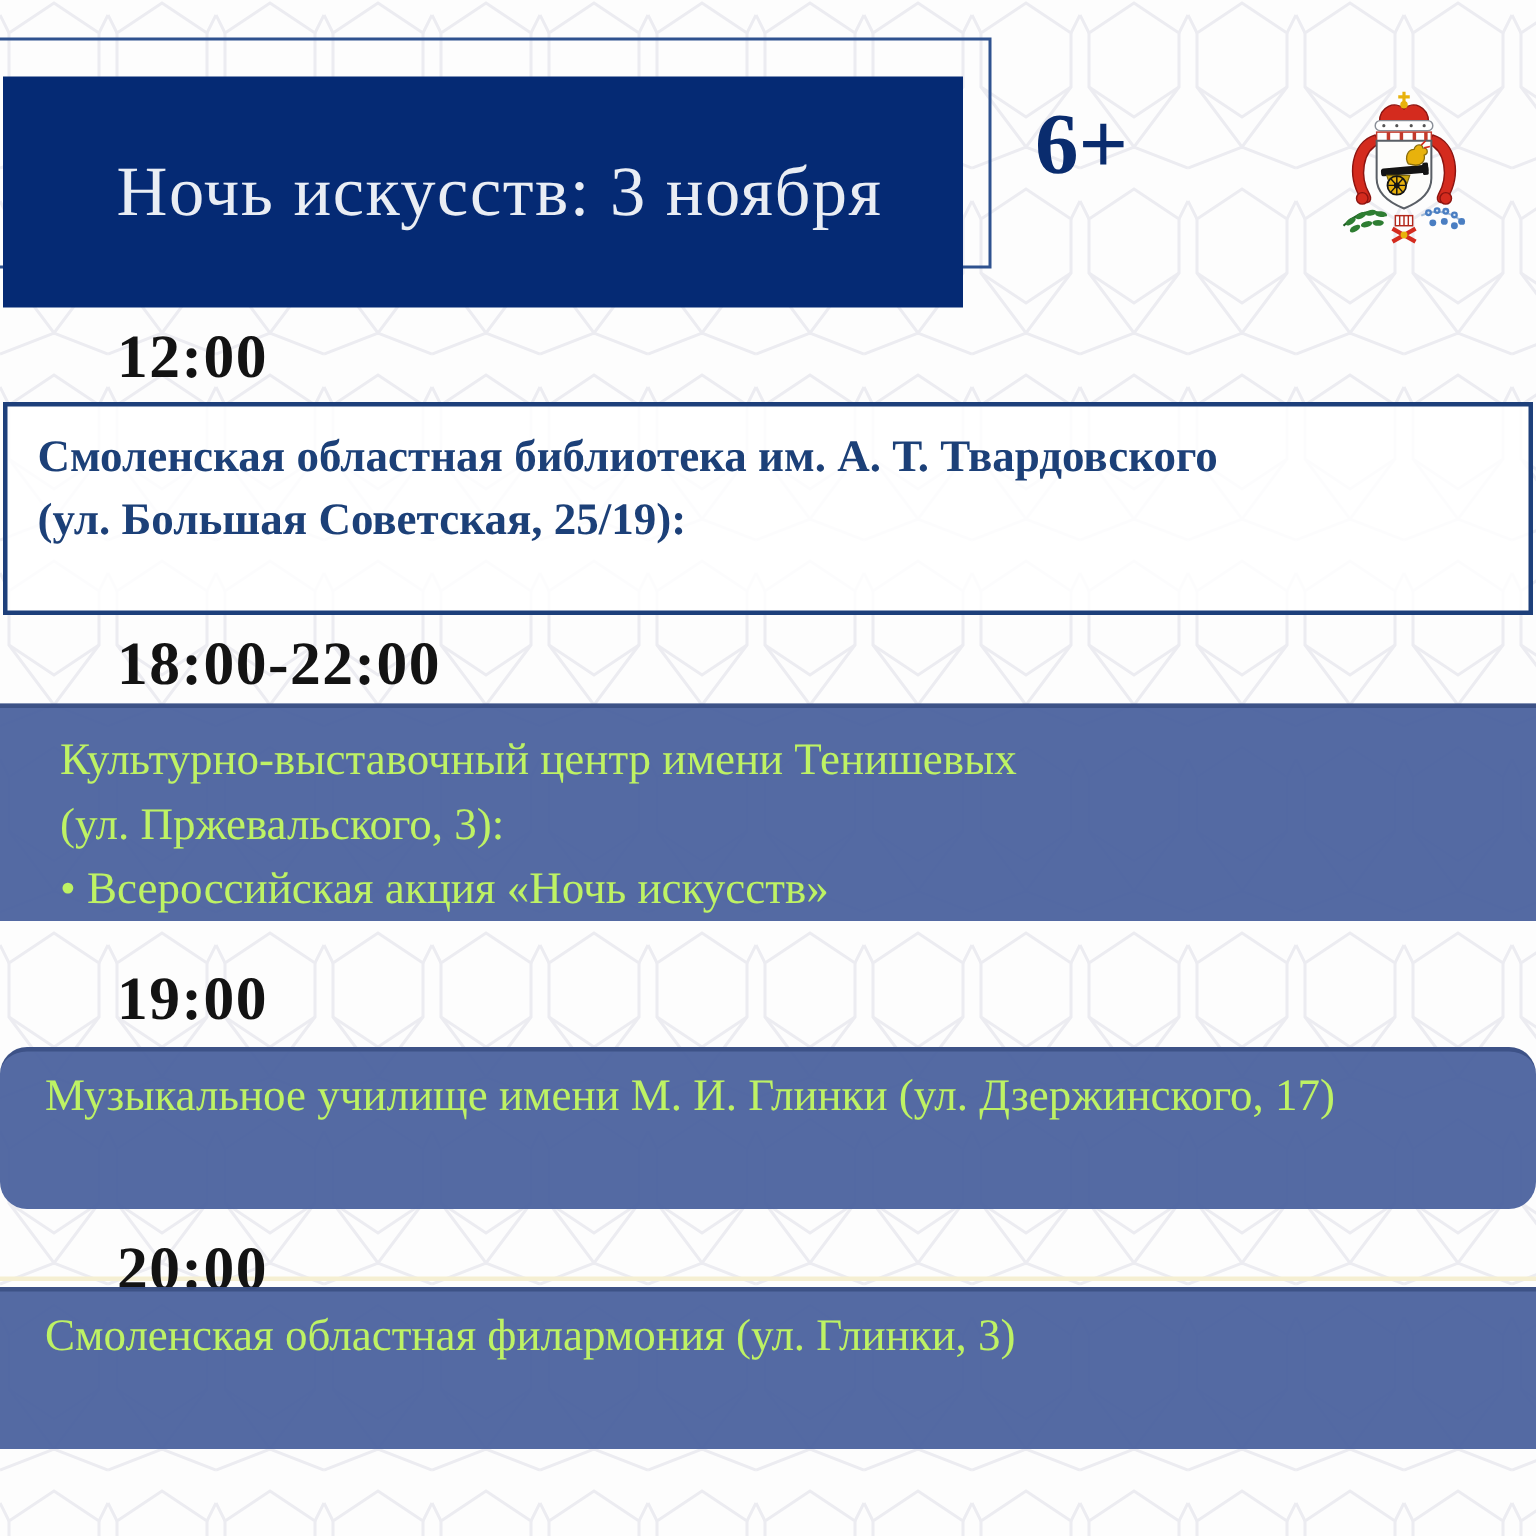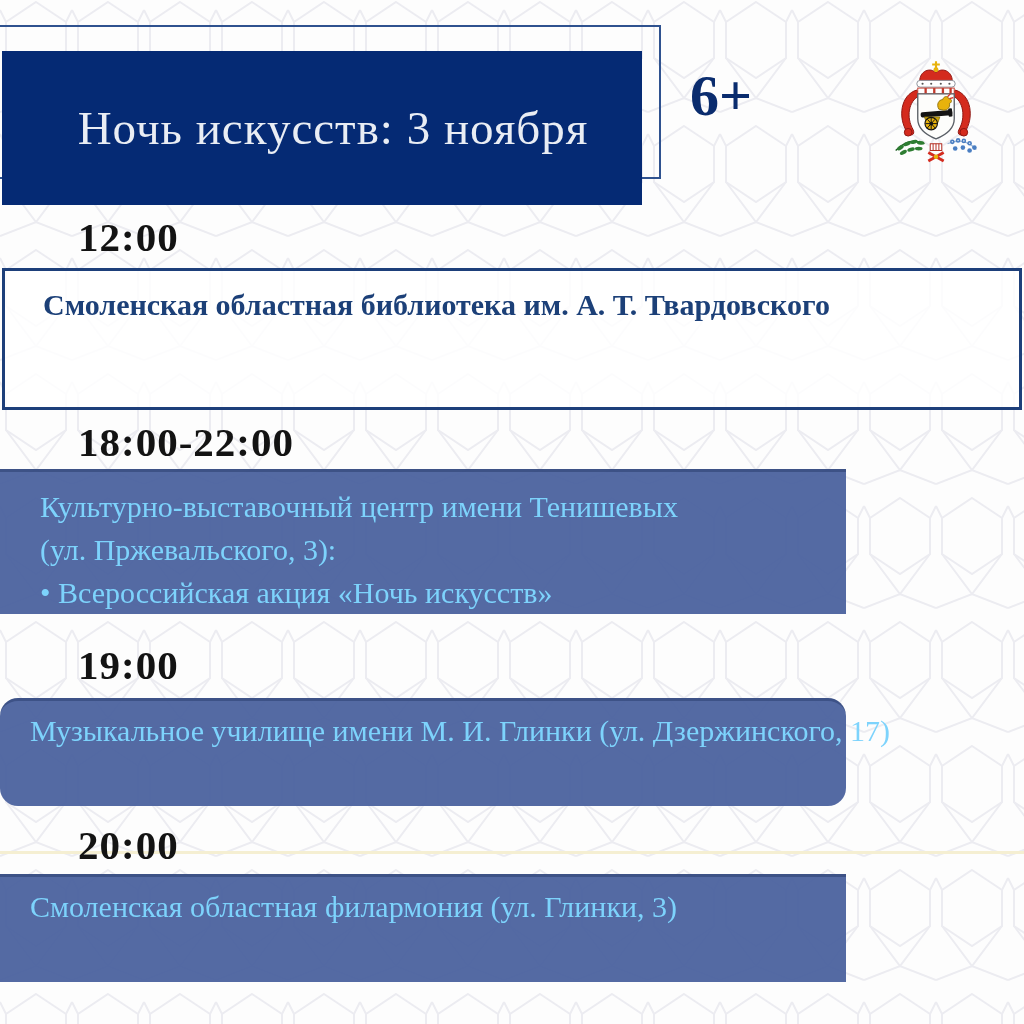--- a/index.html
+++ b/index.html
@@ -37,32 +37,32 @@
   }
   .tl-0{top:213px;}
   .tl-1{top:418px;}
   .tl-2{top:641px;font-family:Liberation Serif, serif;}
   .tl-3{top:821px;}
   .event-card{position:absolute;z-index:2;box-sizing:border-box;}
   .event-card p{margin:0;white-space:nowrap;}
   .card-0{
     left:2px;top:268px;width:1020px;height:142px;
     border:3px solid #1d3f7a;background:rgba(255,255,255,0.85);
-    padding:13px 10px 0 38px;
+    padding:13px 10px 0 20px;
     color:#1c4078;font-weight:700;font-size:30px;line-height:42px;
   }
   .filled{
-    left:0;width:846px;
+    left:0;width:1024px;
     background:rgba(73,97,157,0.94);
     border-top:3px solid rgba(42,62,112,0.55);
-    color:#7dd3fc;font-weight:400;font-size:30px;
+    color:#bef264;font-weight:400;font-size:30px;
   }
   .card-1{top:469px;height:145px;padding:13px 10px 0 40px;line-height:43px;}
   .card-2{top:698px;height:108px;padding:8px 10px 0 30px;line-height:44px;border-radius:18px;}
-  .card-3{top:858px;height:108px;padding:8px 10px 0 30px;line-height:44px;margin-top:16px;}
+  .card-3{top:858px;height:108px;padding:8px 10px 0 30px;line-height:44px;}
   .cream-line{
     position:absolute;left:0;top:851px;width:1024px;height:3px;z-index:1;
     background:#f5efd2;
   }
 </style>
 </head>
 <body>
 
 <div class="canvas">
 
@@ -167,20 +167,21 @@
       </g>
     </svg>
   </div>
 
   <div class="cream-line"></div>
 
   <section>
     <div class="time-label tl-0">12:00</div>
     <div class="event-card card-0">
       <p class="event-line">Смоленская областная библиотека им. А. Т. Твардовского</p>
+      <p class="event-line">(ул. Большая Советская, 25/19):</p>
     </div>
   </section>
 
   <section>
     <div class="time-label tl-1">18:00-22:00</div>
     <div class="event-card filled card-1">
       <p class="event-line">Культурно-выставочный центр имени Тенишевых</p>
       <p class="event-line">(ул. Пржевальского, 3):</p>
       <p class="event-line">• Всероссийская акция «Ночь искусств»</p>
     </div>

